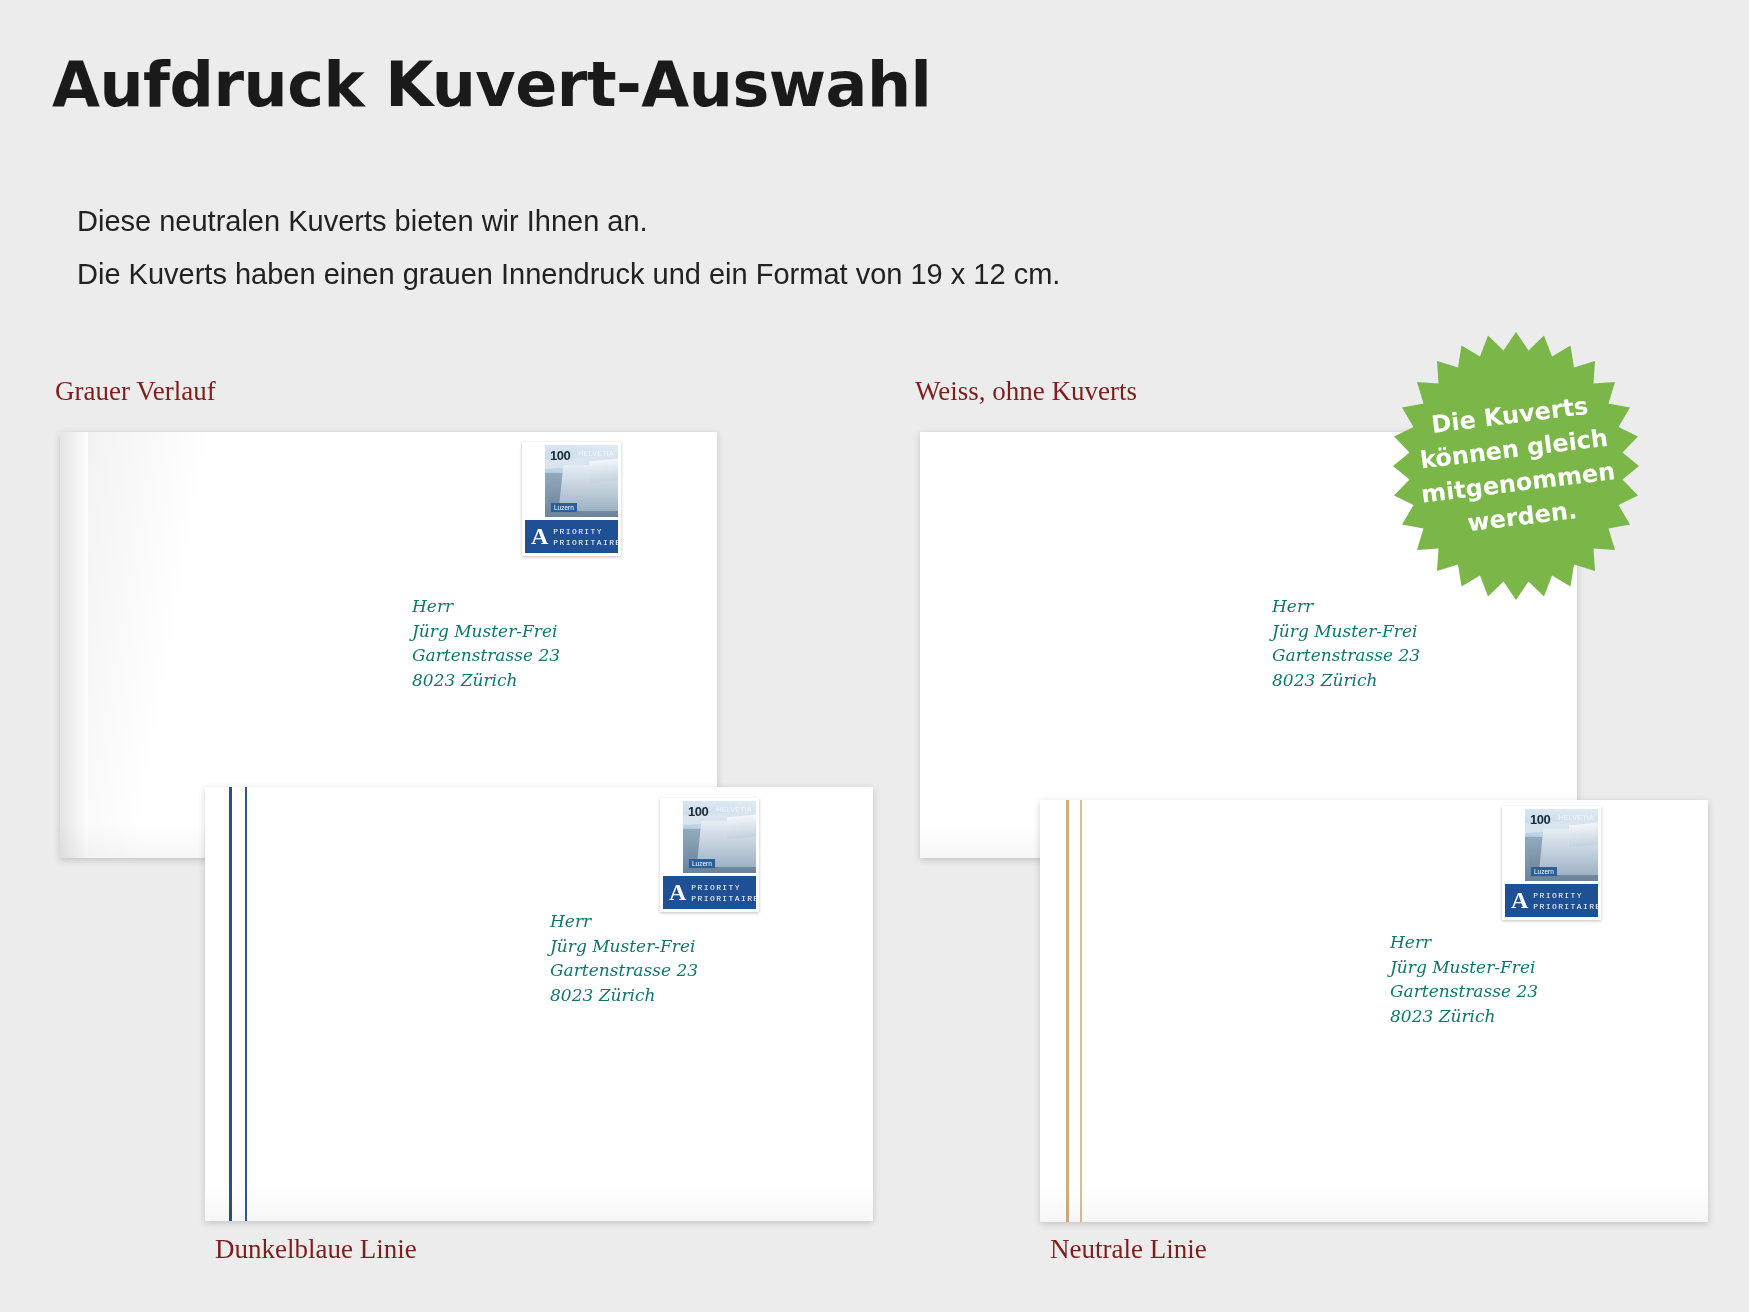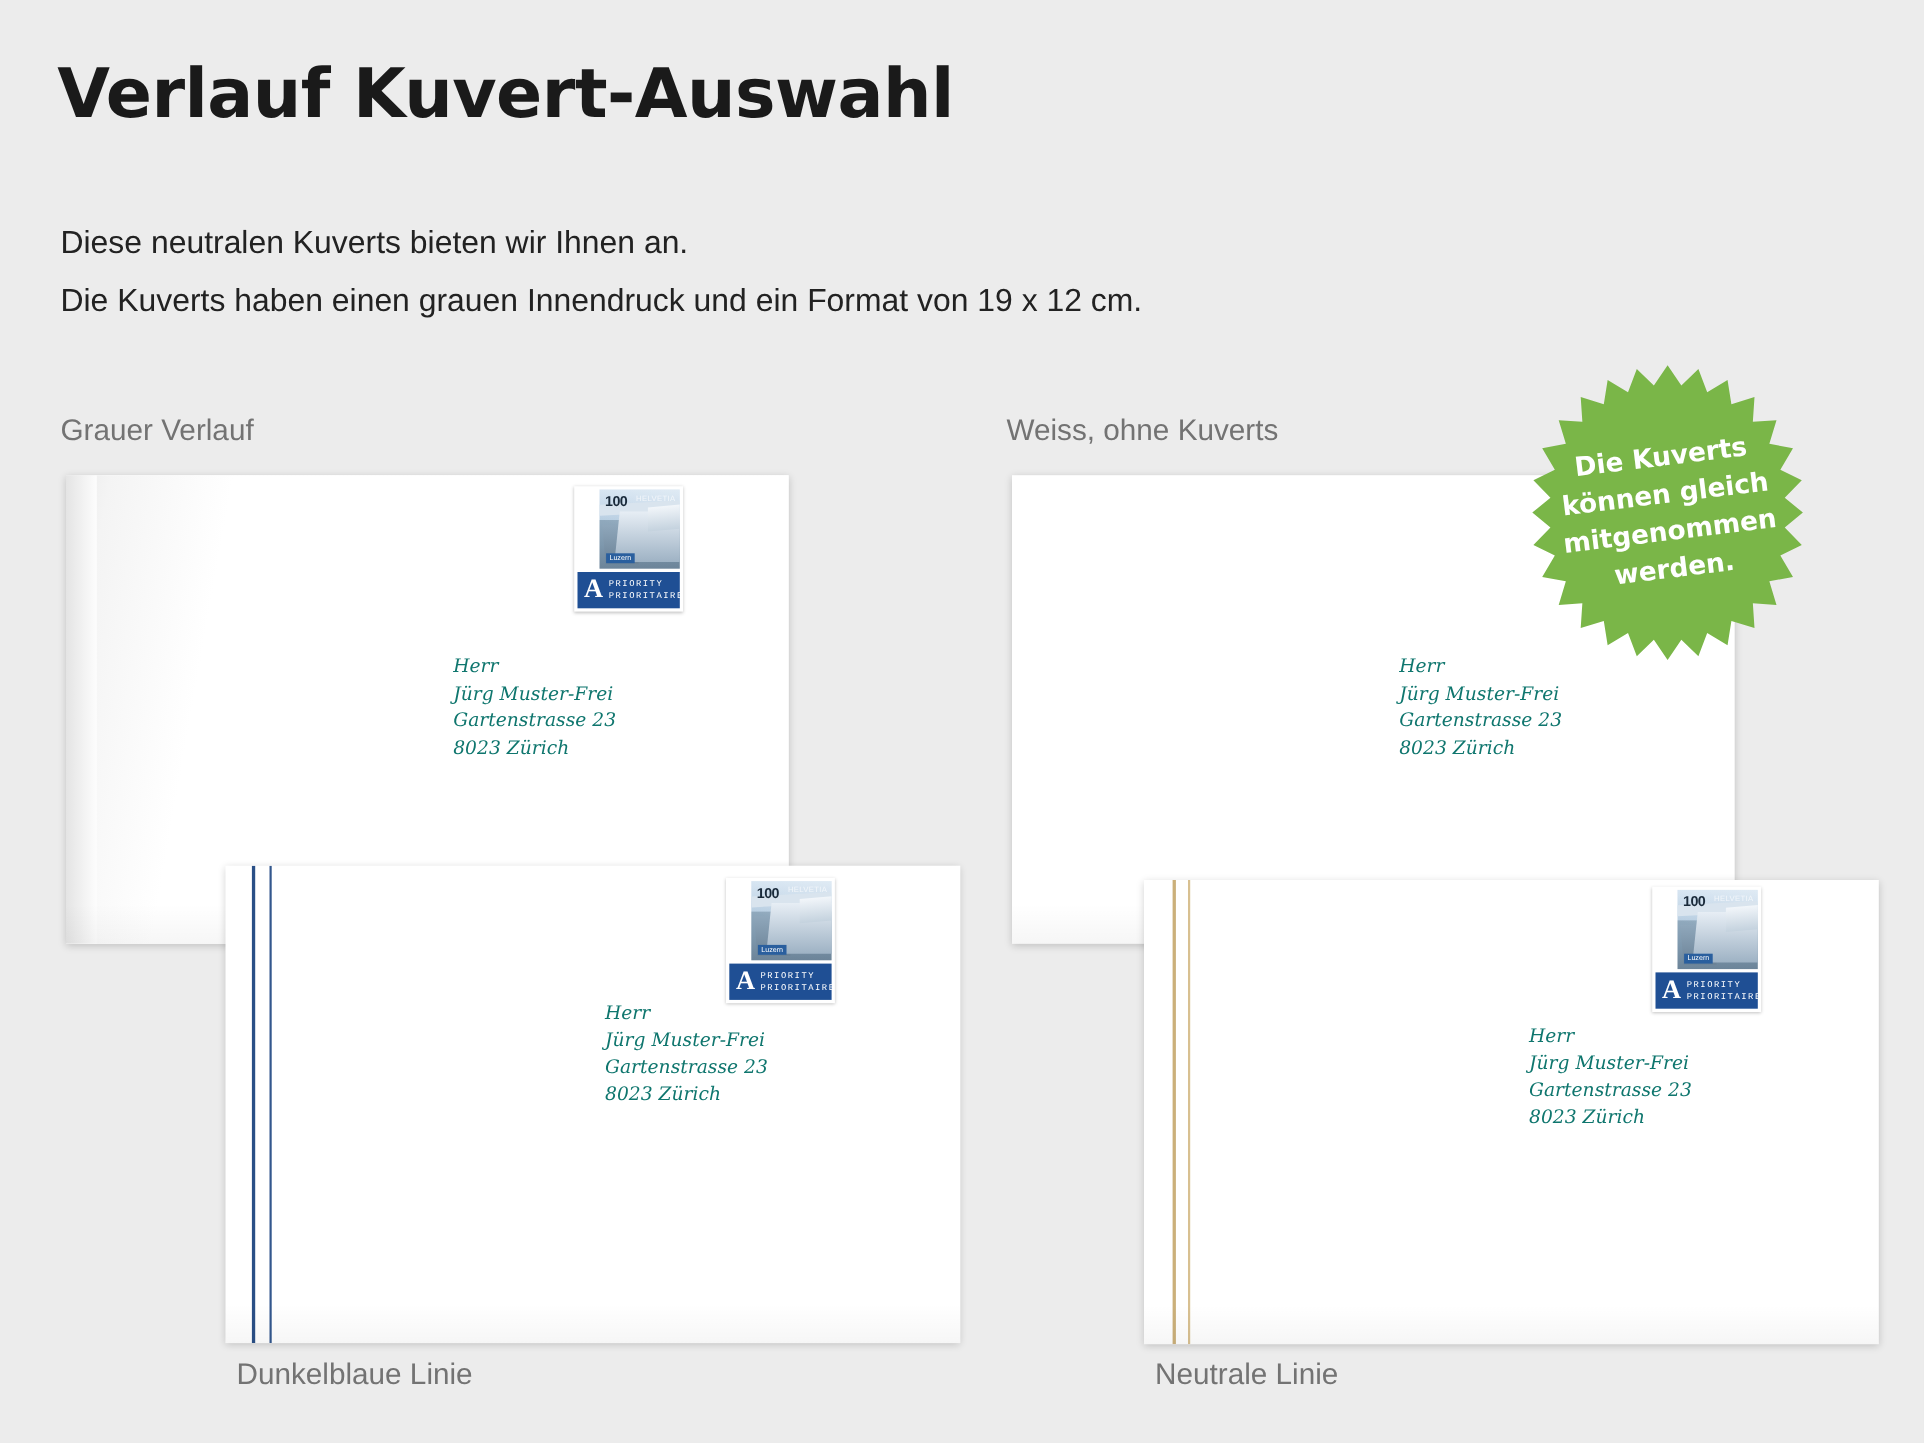--- a/index.html
+++ b/index.html
@@ -34,27 +34,28 @@
   }
 
   .intro {
     position: absolute;
     left: 55px;
     top: 195px;
     font-size: 29px;
     line-height: 53px;
     color: #222;
   }
-  .intro div { white-space: nowrap; }
+  .intro div { white-space: nowrap; margin-left: 22px; }
 
   .caption {
     position: absolute;
     font-size: 27px;
-    color: #737373;
+    color: #7f1d1d;
     white-space: nowrap;
+    font-family: Liberation Serif, serif;
   }
   .cap-grey   { left: 55px;  top: 376px; }
   .cap-white  { left: 915px; top: 376px; }
   .cap-blue   { left: 215px; top: 1234px; text-align: center; }
   .cap-gold   { left: 1050px; top: 1234px; }
 
   
   .envelope {
     position: absolute;
     background: #ffffff;
@@ -219,21 +220,21 @@
     line-height: 34px;
     text-align: center;
     transform: rotate(-7deg);
   }
 </style>
 </head>
 <body>
 
 <div class="page">
 
-  <div class="page-title">Verlauf Kuvert-Auswahl</div>
+  <div class="page-title">Aufdruck Kuvert-Auswahl</div>
 
   <div class="intro">
     <div>Diese neutralen Kuverts bieten wir Ihnen an.</div>
     <div>Die Kuverts haben einen grauen Innendruck und ein Format von 19 x 12 cm.</div>
   </div>
 
   <div class="caption cap-grey">Grauer Verlauf</div>
   <div class="caption cap-white">Weiss, ohne Kuverts</div>
   <div class="caption cap-blue">Dunkelblaue Linie</div>
   <div class="caption cap-gold">Neutrale Linie</div>

